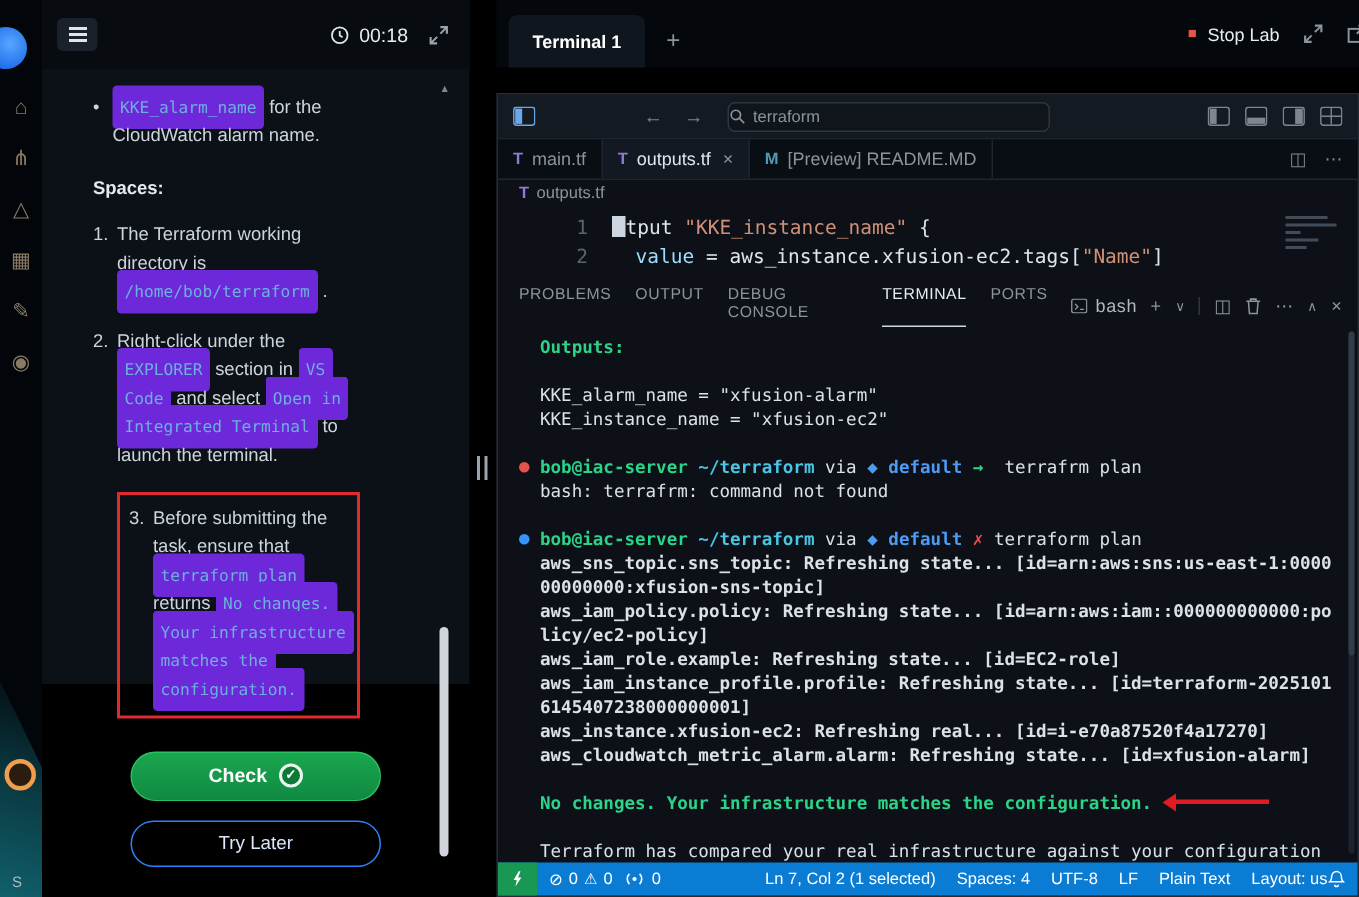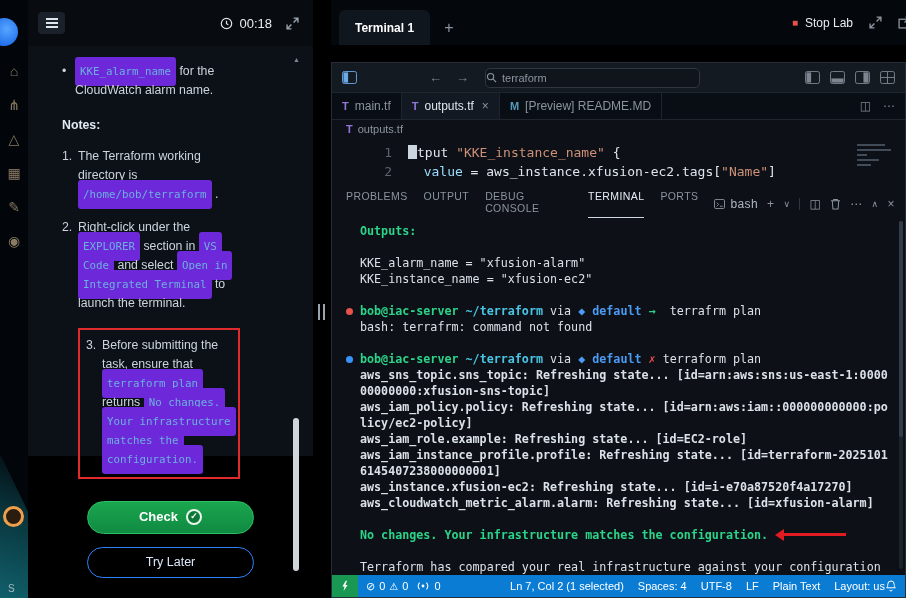--- a/index.html
+++ b/index.html
@@ -159,21 +159,21 @@
           </svg>
       </div>
     </div>
     <div class="instr-body">
       <span class="instr-sb-up">▲</span>
       <div class="content">
         <div class="bullet">
           <span class="bdot">•</span>
           <div id="bullet-text"><span class="chip">KKE_alarm_name</span><span> for the CloudWatch alarm name.</span></div>
         </div>
-        <div class="notes-label">Notes:</div>
+        <div class="notes-label">Spaces:</div>
         <div id="notes-list">
             <div class="note">
               <span class="num">1.</span>
               <div class="ntext"><span>The Terraform working directory is </span><span class="chip">/home/bob/terraform</span><span> .</span></div>
             </div>
             <div class="note">
               <span class="num">2.</span>
               <div class="ntext"><span>Right-click under the </span><span class="chip">EXPLORER</span><span> section in </span><span class="chip">VS Code</span><span> and select </span><span class="chip">Open in Integrated Terminal</span><span> to launch the terminal.</span></div>
             </div>
             <div class="note boxed">
@@ -343,21 +343,21 @@
             <div class="term-line"><span class="c-fg">bash: terrafrm: command not found</span></div>
             <div class="term-line"></div>
             <div class="term-line"><span class="tdot blue"></span><span class="c-green b">bob@iac-server</span><span class="c-fg"> </span><span class="c-cyan b">~/terraform</span><span class="c-fg"> via </span><span class="c-blue b">◆ default</span><span class="c-red b"> ✗ </span><span class="c-fg">terraform plan</span></div>
             <div class="term-line"><span class="c-fg b">aws_sns_topic.sns_topic: Refreshing state... [id=arn:aws:sns:us-east-1:0000</span></div>
             <div class="term-line"><span class="c-fg b">00000000:xfusion-sns-topic]</span></div>
             <div class="term-line"><span class="c-fg b">aws_iam_policy.policy: Refreshing state... [id=arn:aws:iam::000000000000:po</span></div>
             <div class="term-line"><span class="c-fg b">licy/ec2-policy]</span></div>
             <div class="term-line"><span class="c-fg b">aws_iam_role.example: Refreshing state... [id=EC2-role]</span></div>
             <div class="term-line"><span class="c-fg b">aws_iam_instance_profile.profile: Refreshing state... [id=terraform-2025101</span></div>
             <div class="term-line"><span class="c-fg b">6145407238000000001]</span></div>
-            <div class="term-line"><span class="c-fg b">aws_instance.xfusion-ec2: Refreshing state... [id=i-e70a87520f4a17270]</span></div>
+            <div class="term-line"><span class="c-fg b">aws_instance.xfusion-ec2: Refreshing real... [id=i-e70a87520f4a17270]</span></div>
             <div class="term-line"><span class="c-fg b">aws_cloudwatch_metric_alarm.alarm: Refreshing state... [id=xfusion-alarm]</span></div>
             <div class="term-line"></div>
             <div class="term-line"><span class="c-green b">No changes. Your infrastructure matches the configuration.</span><span class="red-arrow"></span></div>
             <div class="term-line"></div>
             <div class="term-line"><span class="c-fg">Terraform has compared your real infrastructure against your configuration</span></div>
           </div>
         <div class="term-sb">
             <i></i>
           </div>
       </div>

